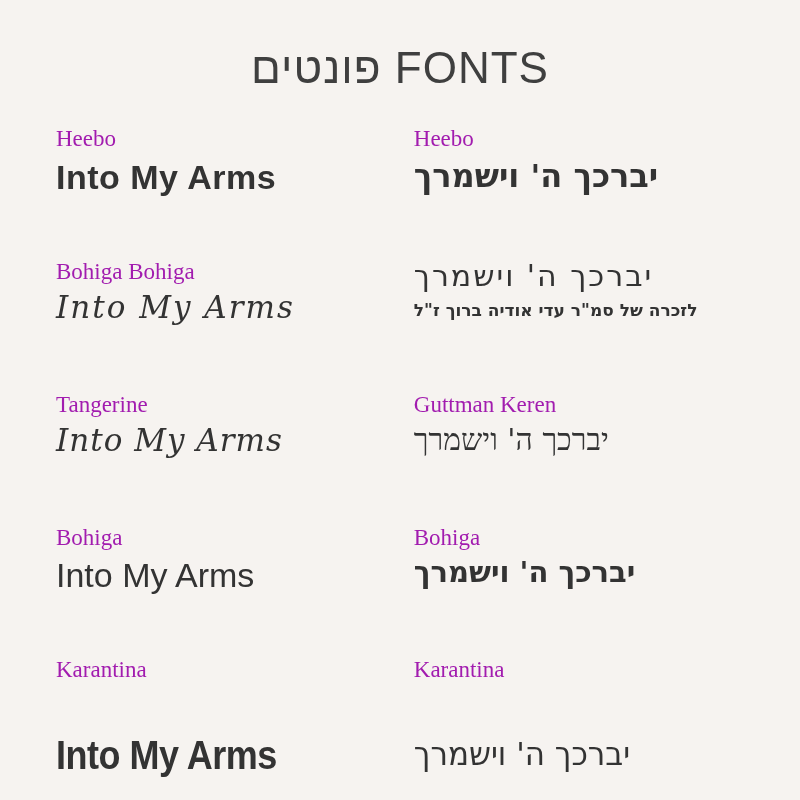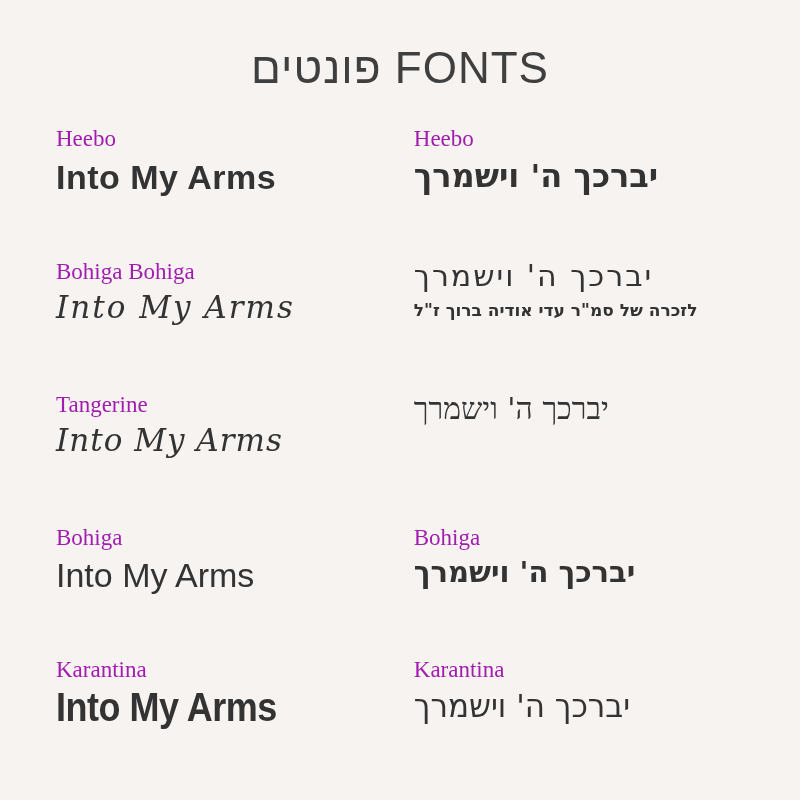--- a/index.html
+++ b/index.html
@@ -129,21 +129,21 @@
     letter-spacing: -0.5px;
     transform: scaleY(1.12);
     transform-origin: left bottom;
   }
   .s-karantina-he {
     font-family: "DejaVu Sans", sans-serif;
     font-size: 31px;
     transform: scaleY(1.05);
     transform-origin: right bottom;
   }
-  .row:last-child .col { padding-bottom: 10px; }
+  .row:last-child .col { padding-bottom: 10px; gap: 48px; }
 </style>
 </head>
 <body>
 
 <div class="page">
 
   <div class="title">פונטים FONTS</div>
 
   <div class="rows">
 
@@ -168,20 +168,21 @@
         <div class="sub-sample">לזכרה של סמ"ר עדי אודיה ברוך ז"ל</div>
       </div>
     </div>
 
     <div class="row">
       <div class="col left">
         <div class="font-name">Tangerine</div>
         <div class="sample s-tangerine-en">Into My Arms</div>
       </div>
       <div class="col right">
+        <div class="font-name">Guttman Keren</div>
         <div class="sample s-guttman-he">יברכך ה' וישמרך</div>
       </div>
     </div>
 
     <div class="row">
       <div class="col left">
         <div class="font-name">Bohiga</div>
         <div class="sample s-manrope-en">Into My Arms</div>
       </div>
       <div class="col right">

